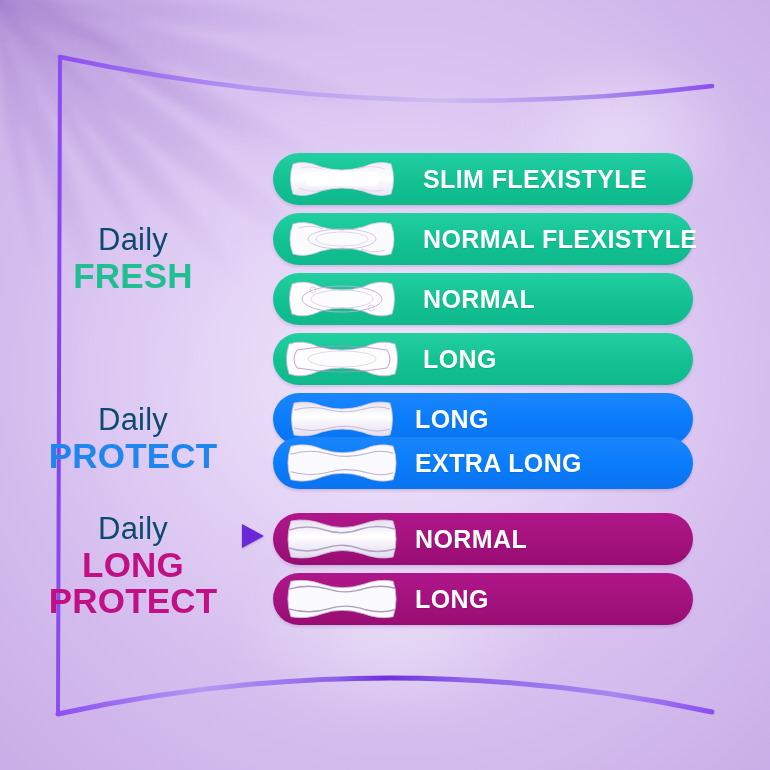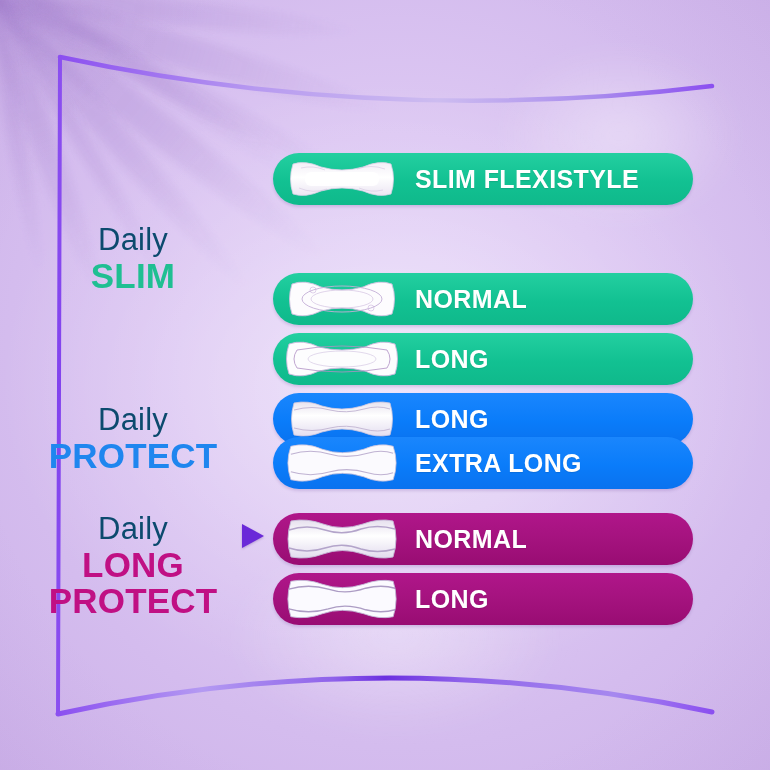--- a/index.html
+++ b/index.html
@@ -107,21 +107,21 @@
   .bar {
     position: absolute;
     left: 273px;
     width: 420px;
     height: 52px;
     border-radius: 26px;
     display: flex;
     align-items: center;
     box-shadow: 0 2px 3px rgba(90,50,140,0.18);
   }
-  .bar.teal    { background: linear-gradient(180deg, #23cfa0 0%, #12c192 55%, #0fb98b 100%); }
+  .bar.teal    { background: linear-gradient(180deg, #23cfa0 0%, #12c192 55%, #0fb98b 100%); gap: 8px; }
   .bar.blue    { background: linear-gradient(180deg, #1a86fd 0%, #0a7cfa 55%, #0a72ef 100%); }
   .bar.magenta { background: linear-gradient(180deg, #b0168a 0%, #a3127d 55%, #990c73 100%); }
 
   .pad-slot {
     position: relative;
     width: 122px;
     height: 52px;
     flex: 0 0 auto;
     margin-left: 8px;
     display: flex;
@@ -234,21 +234,21 @@
 
     <path d="M 60 57 L 58 714" fill="none" stroke="url(#fgSide)" stroke-width="4" stroke-linecap="round"></path>
 
     <path d="M 712 86 L 712 712" fill="none" stroke="url(#fgSide)" stroke-width="4" stroke-linecap="round"></path>
   </svg>
 
   <div class="rows">
 
     <div class="group fresh" style="top:224px;">
       <span class="daily">Daily</span>
-      <span class="name">SLIM</span>
+      <span class="name">FRESH</span>
     </div>
 
     <div class="group protect" style="top:404px;">
       <span class="daily">Daily</span>
       <span class="name">PROTECT</span>
     </div>
 
     <div class="group extra" style="top:513px;">
       <span class="daily">Daily</span>
       <span class="name">LONG</span>
@@ -269,20 +269,31 @@
           </defs>
           <path d="M10 6 Q22 2 38 9 Q59 15 80 9 Q96 2 108 6 Q113 21 108 36 Q96 40 80 33 Q59 27 38 33 Q22 40 10 36 Q5 21 10 6 Z" fill="url(#p1)" stroke="#d9cfe6" stroke-width="0.8"></path>
           <path d="M18 10 Q30 7 42 12 M76 30 Q88 35 100 32" stroke="#cfc0dd" stroke-width="0.7" fill="none" opacity="0.75"></path>
           <path d="M16 30 Q30 36 44 31 M74 11 Q88 6 102 11" stroke="#cfc0dd" stroke-width="0.7" fill="none" opacity="0.75"></path>
           <rect x="22" y="14" width="74" height="14" rx="6" fill="#ffffff" opacity="0.9"></rect>
         </svg>
       </div>
       <span class="bar-label">SLIM FLEXISTYLE</span>
     </div>
 
+    <div class="bar teal" style="top:213px;">
+      <div class="pad-slot">
+        <svg width="118" height="44" viewBox="0 0 118 44">
+          <path d="M10 7 Q22 3 38 10 Q59 16 80 10 Q96 3 108 7 Q114 22 108 37 Q96 41 80 34 Q59 28 38 34 Q22 41 10 37 Q4 22 10 7 Z" fill="#fbfafd" stroke="#d5cae3" stroke-width="0.8"></path>
+          <ellipse cx="59" cy="22" rx="34" ry="10" fill="none" stroke="#cbb9dc" stroke-width="0.8"></ellipse>
+          <ellipse cx="59" cy="22" rx="26" ry="7" fill="none" stroke="#d6c7e4" stroke-width="0.7"></ellipse>
+          <path d="M16 11 Q28 7 40 12 M78 32 Q90 37 102 33" stroke="#cdbbdd" stroke-width="0.7" fill="none"></path>
+        </svg>
+      </div>
+      <span class="bar-label">NORMAL FLEXISTYLE</span>
+    </div>
 
     <div class="bar teal" style="top:273px;">
       <div class="pad-slot">
         <svg width="118" height="44" viewBox="0 0 118 44">
           <path d="M9 7 Q22 2 38 10 Q59 16 80 10 Q96 2 109 7 Q114 22 109 37 Q96 42 80 34 Q59 28 38 34 Q22 42 9 37 Q4 22 9 7 Z" fill="#fdfcfe" stroke="#cdbede" stroke-width="0.9"></path>
           <ellipse cx="59" cy="22" rx="40" ry="13" fill="none" stroke="#c3aed6" stroke-width="0.9"></ellipse>
           <ellipse cx="59" cy="22" rx="31" ry="9" fill="none" stroke="#d2c2e1" stroke-width="0.7"></ellipse>
           <circle cx="30" cy="13" r="3" fill="none" stroke="#cbb4dd" stroke-width="0.6"></circle>
           <circle cx="88" cy="31" r="3" fill="none" stroke="#cbb4dd" stroke-width="0.6"></circle>
         </svg>

